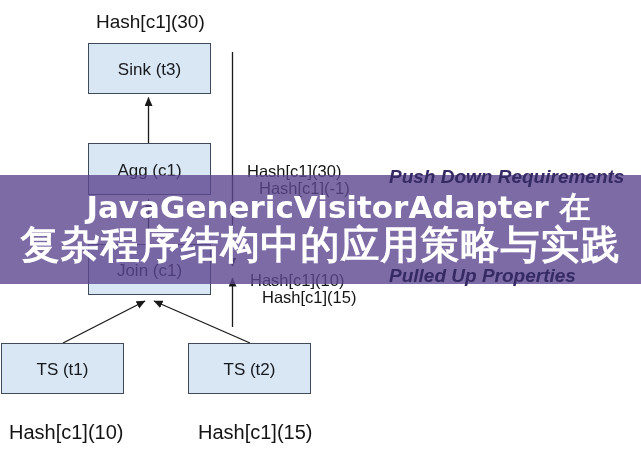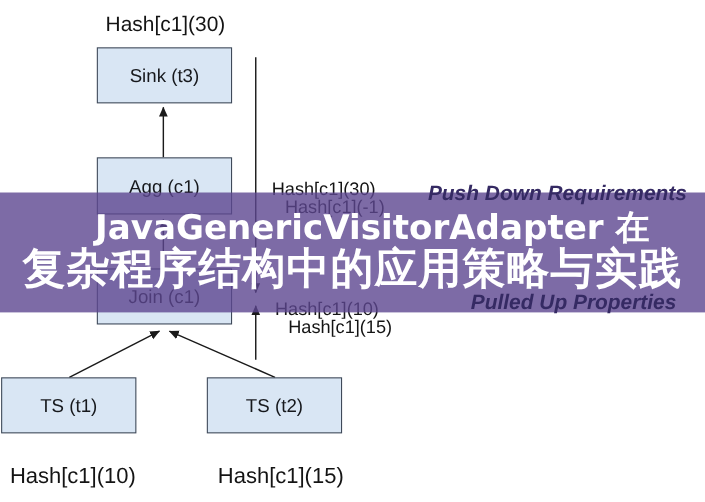--- a/index.html
+++ b/index.html
@@ -24,21 +24,21 @@
     background:rgba(92,70,144,0.80);
     z-index:2;
   }
   .banner-annot{
     position:absolute;
     font-family:"Liberation Sans", sans-serif;
     font-size:19px;font-weight:bold;font-style:italic;
     color:#352a63;white-space:nowrap;
   }
   #push-down-label{left:389px;top:-9px;}
-  #pulled-up-label{left:389px;top:90px;margin-left:39px;}
+  #pulled-up-label{left:389px;top:90px;}
   #banner-title{
     position:absolute;left:0;top:14px;width:641px;
     text-align:center;color:#ffffff;font-weight:bold;
     font-family:"DejaVu Sans", sans-serif;
   }
   #banner-title .line1{font-size:31px;line-height:36px;letter-spacing:0px;padding-left:36px;}
   #banner-title .line2{font-size:39px;line-height:40px;letter-spacing:1px;}
 </style>
 </head>
 <body>

